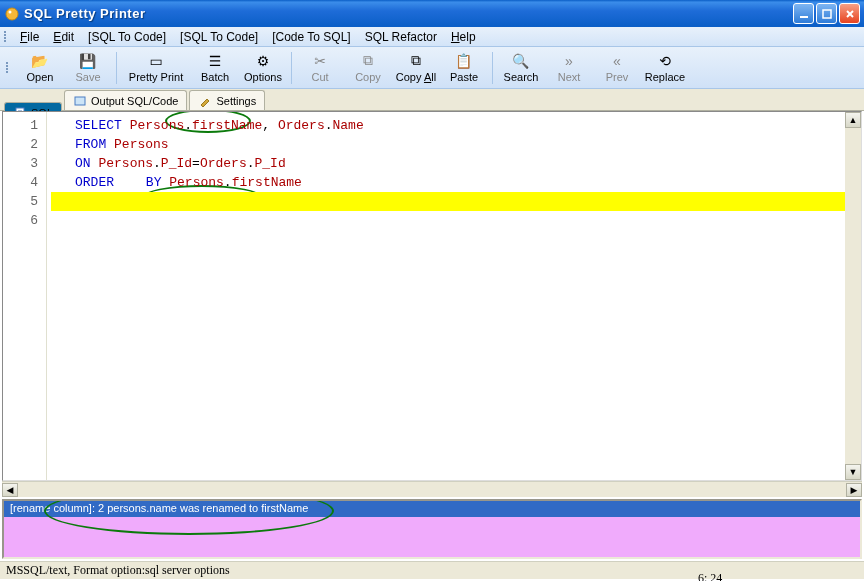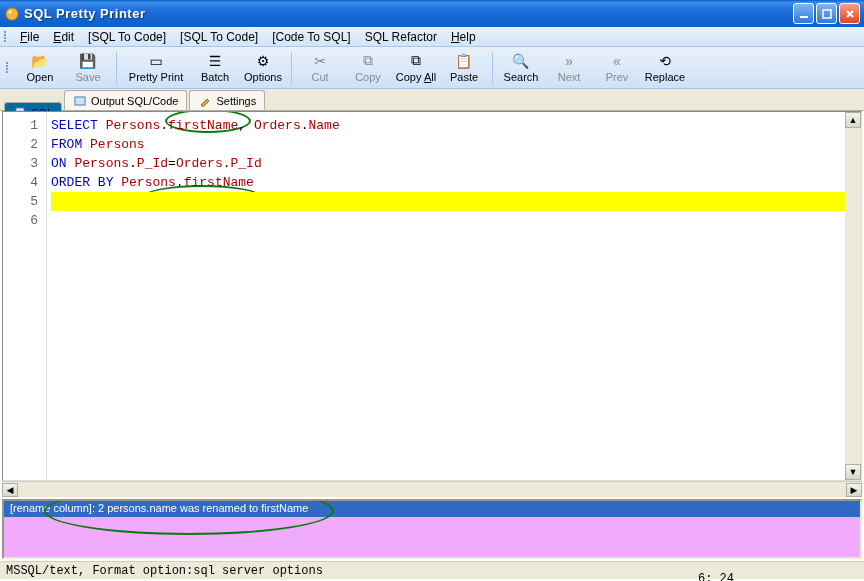--- a/index.html
+++ b/index.html
@@ -37,21 +37,21 @@
 .tab.active { background: #0369a1; position: relative; top: 12px; }
 .tab .tab-ico { width: 14px; height: 14px; display: inline-flex; align-items: center; justify-content: center; }
 
 
 .editor-wrap { display: flex; background: #fff; border: 1px inset #ddd; margin: 0 2px; height: 370px; position: relative; }
 .gutter { width: 44px; background: #fff; border-right: 1px solid #e0e0d0; text-align: right; padding: 4px 8px 0 0; font-family: "Courier New", monospace; font-size: 13px; color: #666; }
 .gutter div { height: 19px; line-height: 19px; }
 .code { flex: 1; font-family: "Courier New", monospace; font-size: 13px; padding: 4px 0 0 4px; position: relative; overflow: hidden; }
 .code-line { height: 19px; line-height: 19px; white-space: pre; position: relative; }
 .code-line.current { background: #ffff00; width: calc(100% - 4px); }
-.kw { color: #0000cc; }
+.kw { color: #0000cc; margin-left: 24px; }
 .ident { color: #aa0000; }
 .op { color: #000; }
 .plain { color: #888; }
 
 
 .circle-mark { position: absolute; border: 2px solid #0b7a0b; border-radius: 50%; pointer-events: none; }
 
 
 .hscroll { height: 16px; background: #ece9d8; display: flex; align-items: center; border-top: 1px solid #d0d0c0; margin: 0 2px; }
 .hscroll .sc-btn { width: 16px; height: 14px; background: linear-gradient(to bottom,#f4f4ee,#d8d8c8); border: 1px solid #b0b0a0; display: flex; align-items: center; justify-content: center; font-size: 9px; }
@@ -60,21 +60,21 @@
 
 .vscroll { position: absolute; right: 0; top: 0; bottom: 0; width: 16px; background: #ece9d8; display: flex; flex-direction: column; }
 .vscroll .sc-btn { height: 16px; background: linear-gradient(to bottom,#f4f4ee,#d8d8c8); border: 1px solid #b0b0a0; display: flex; align-items: center; justify-content: center; font-size: 9px; }
 .vscroll .track { flex: 1; }
 
 
 .msg-panel { height: 60px; background: #f0abfc; border: 2px inset #ece9d8; margin: 2px; position: relative; overflow: hidden; }
 .msg-line { height: 16px; background: #316ac5; color: #fff; padding: 1px 6px; font-size: 11px; white-space: nowrap; }
 
 
-.statusbar { height: 18px; background: #ece9d8; border-top: 1px solid #d0d0c0; display: flex; align-items: center; font-family: Liberation Mono, monospace; font-size: 12px; padding: 0 6px; }
+.statusbar { height: 18px; background: #ece9d8; border-top: 1px solid #d0d0c0; display: flex; align-items: center; font-family: Liberation Serif, serif; font-size: 12px; padding: 0 6px; }
 .statusbar .status-left { flex: 1; }
 .statusbar .status-right { width: 160px; text-align: left; margin-top: 16px; }
 </style>
 </head>
 <body>
 
 <div class="titlebar">
   <span class="app-icon">
     <svg width="16" height="16" viewBox="0 0 16 16">
         <circle cx="8" cy="8" r="6" fill="#f6b738" stroke="#c98c14"></circle>

